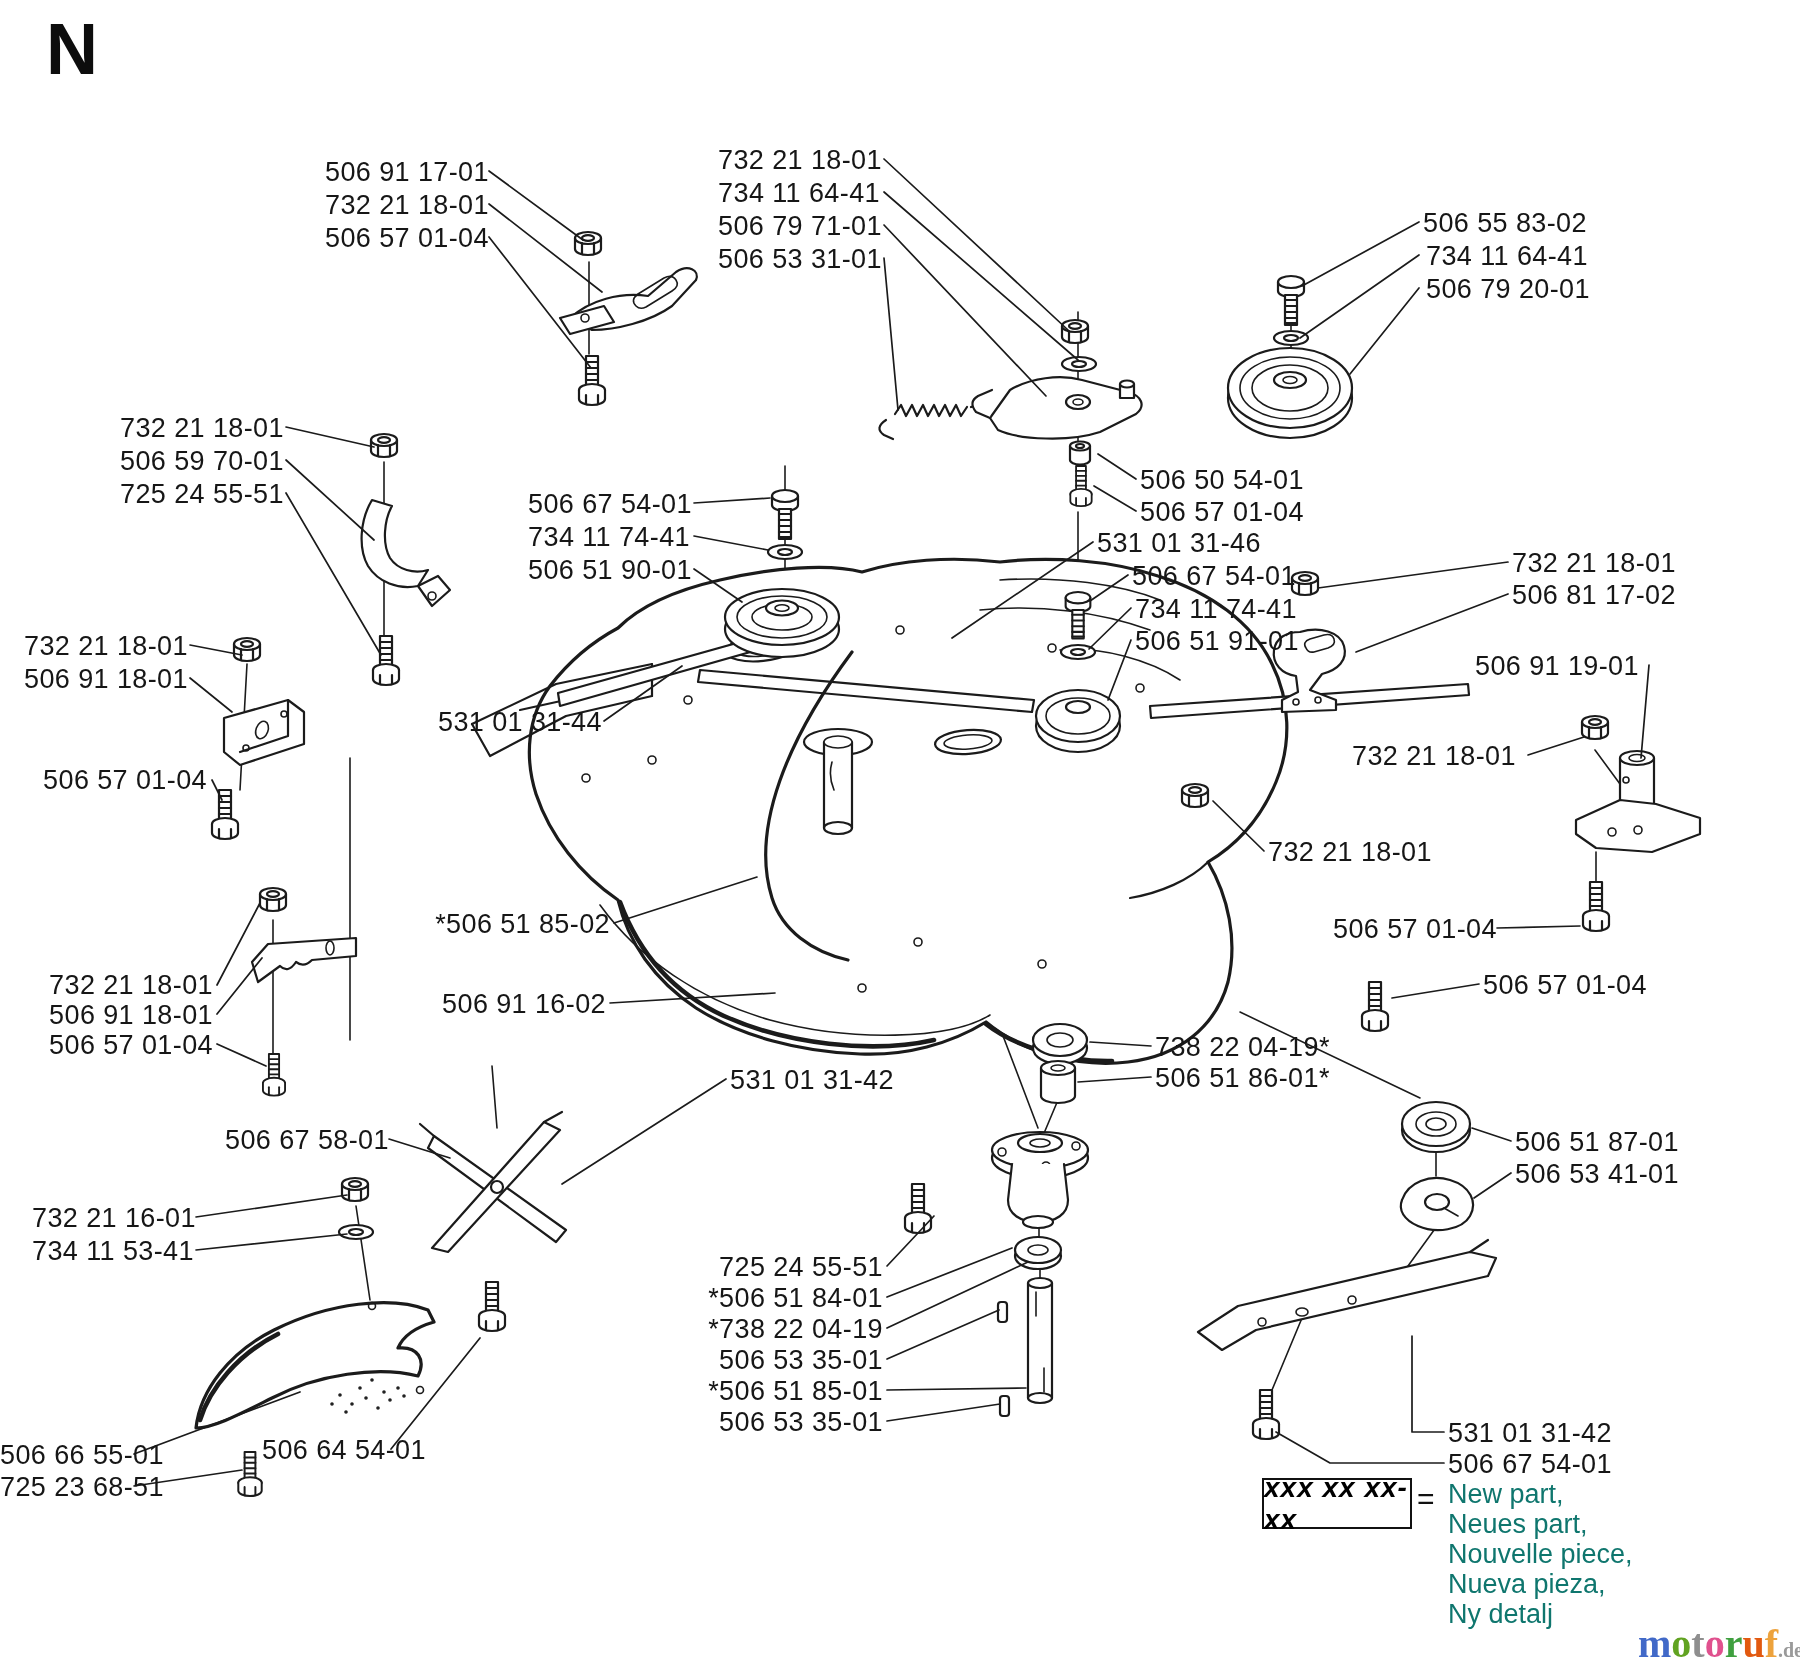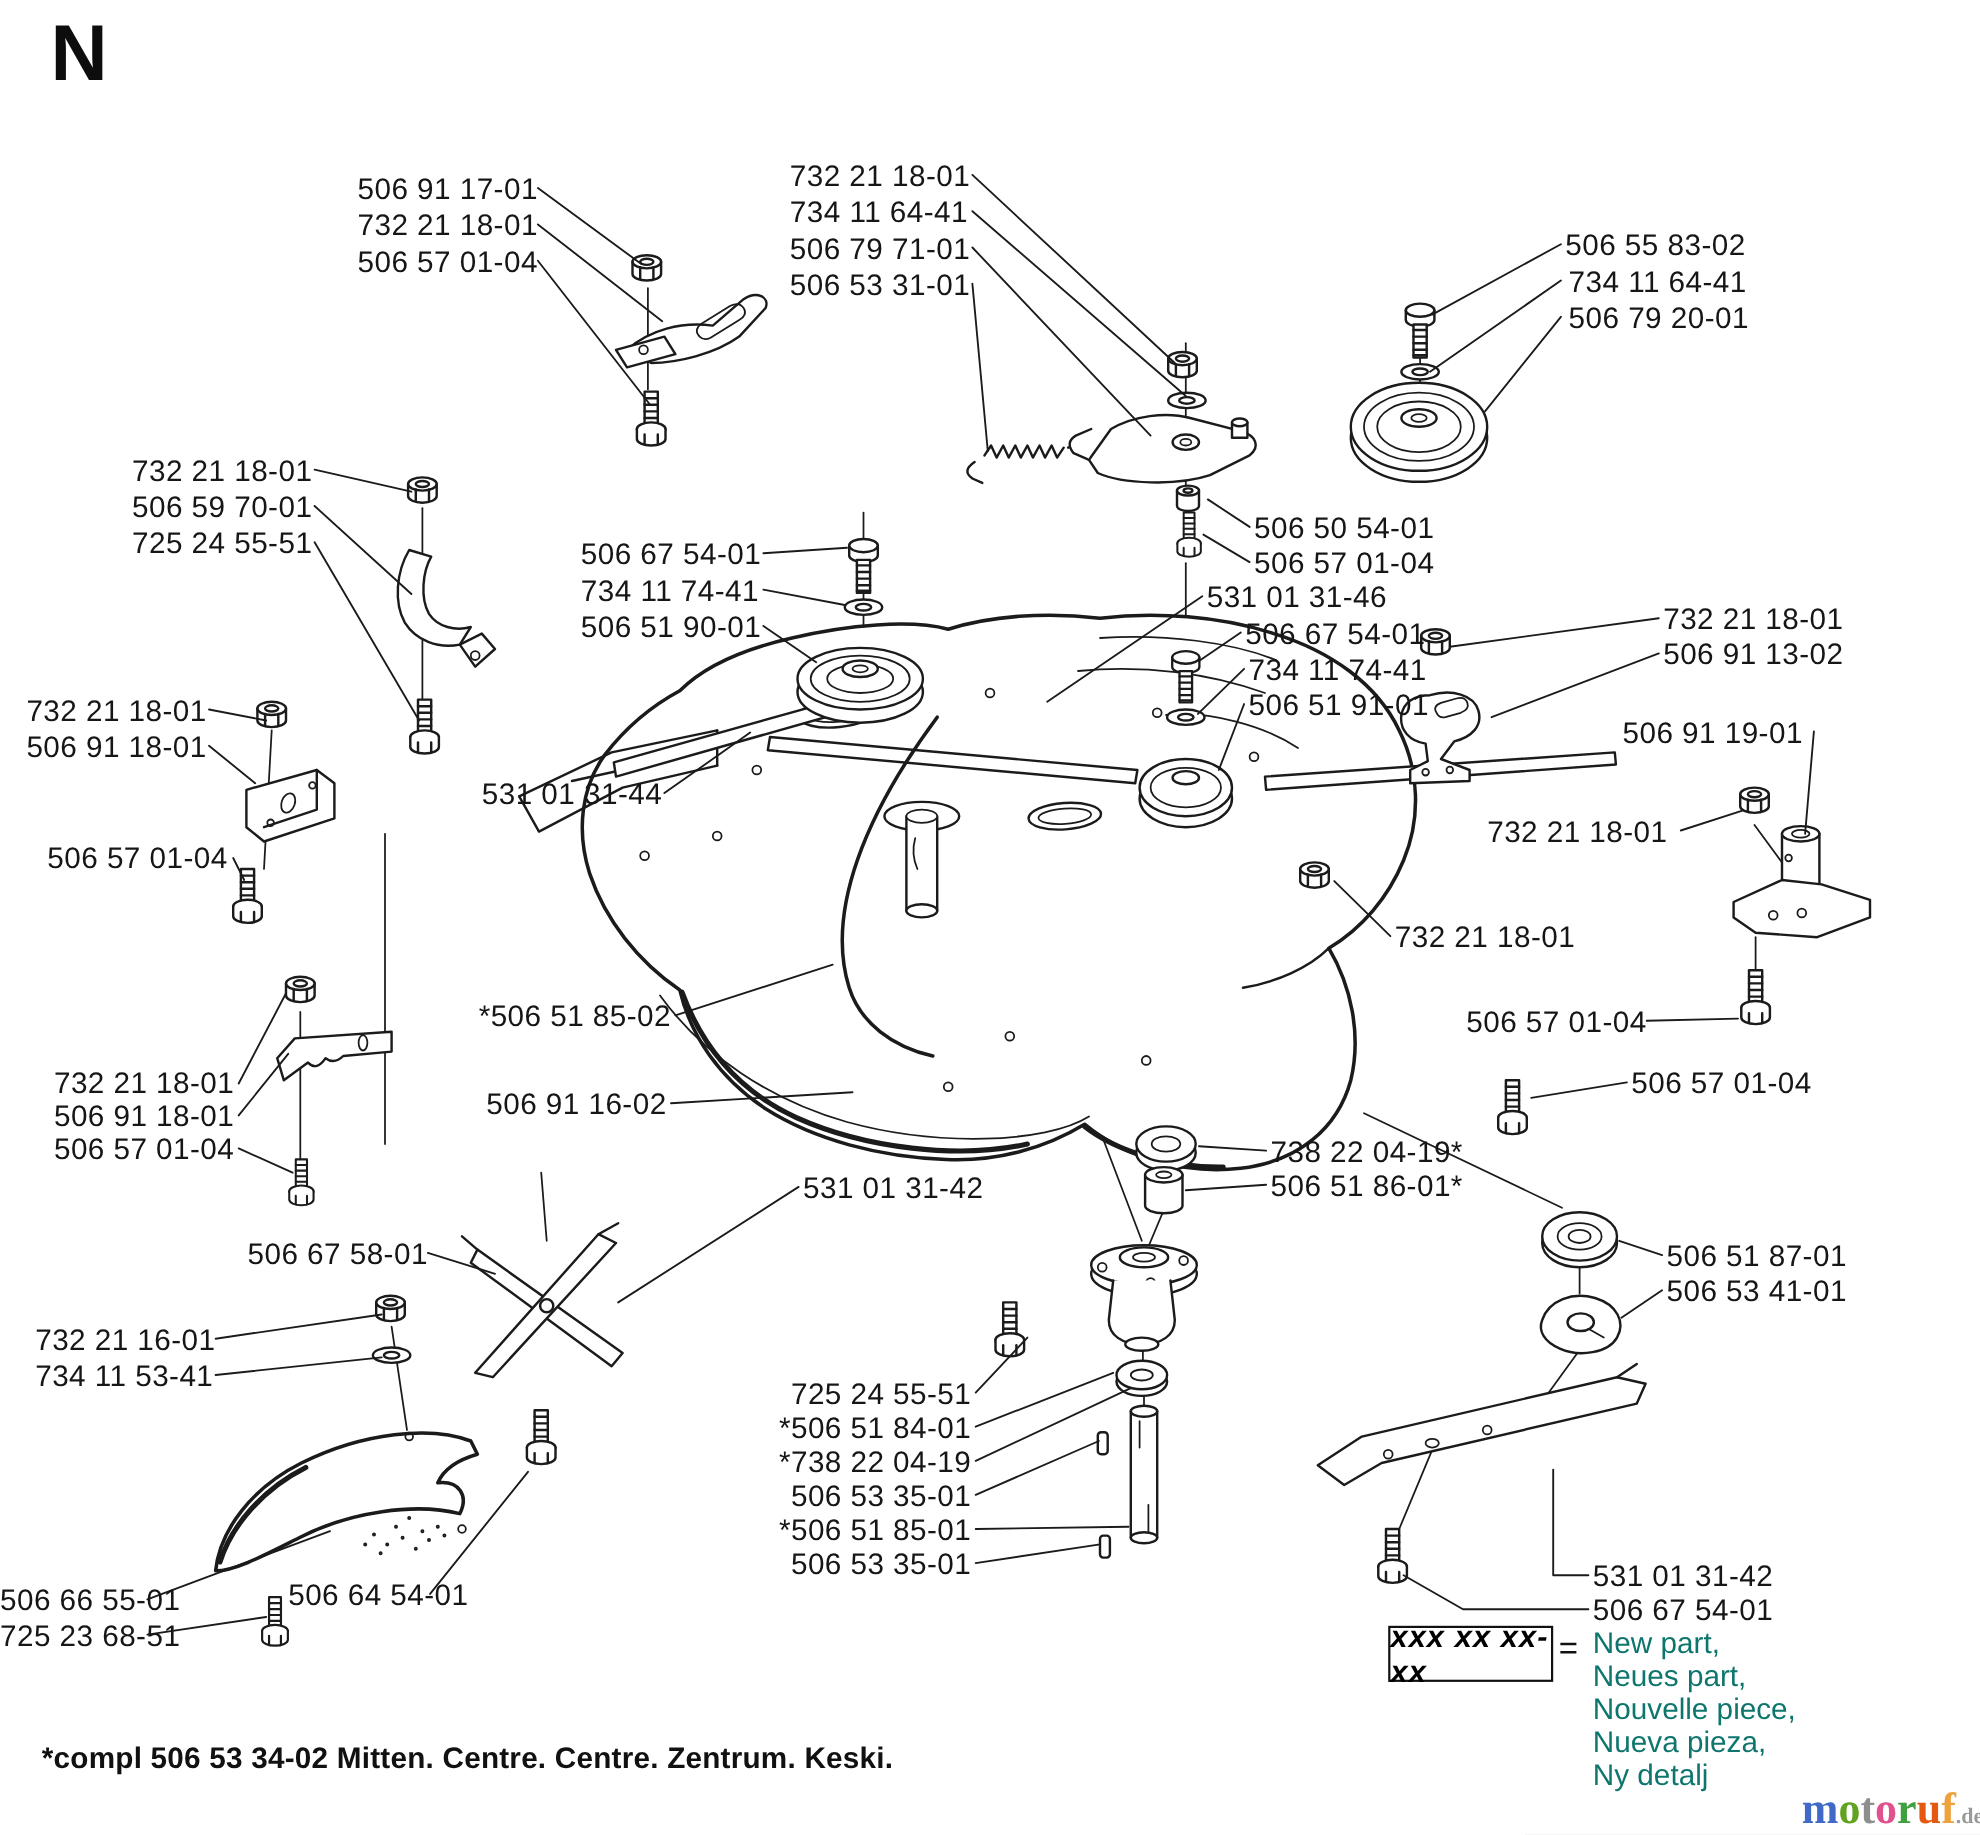--- a/index.html
+++ b/index.html
@@ -425,21 +425,21 @@
   <div class="co ra" style="left:37px;top:971px;width:176px">732 21 18-01</div>
   <div class="co ra" style="left:37px;top:1001px;width:176px">506 91 18-01</div>
   <div class="co ra" style="left:37px;top:1031px;width:176px">506 57 01-04</div>
   <div class="co" style="left:1140px;top:466px">506 50 54-01</div>
   <div class="co" style="left:1140px;top:498px">506 57 01-04</div>
   <div class="co" style="left:1097px;top:529px">531 01 31-46</div>
   <div class="co" style="left:1132px;top:562px">506 67 54-01</div>
   <div class="co" style="left:1135px;top:595px">734 11 74-41</div>
   <div class="co" style="left:1135px;top:627px">506 51 91-01</div>
   <div class="co" style="left:1512px;top:549px">732 21 18-01</div>
-  <div class="co" style="left:1512px;top:581px">506 91 13-02</div>
+  <div class="co" style="left:1512px;top:581px">506 81 17-02</div>
   <div class="co" style="left:1475px;top:652px">506 91 19-01</div>
   <div class="co" style="left:1352px;top:742px">732 21 18-01</div>
   <div class="co" style="left:1268px;top:838px">732 21 18-01</div>
   <div class="co" style="left:1333px;top:915px">506 57 01-04</div>
   <div class="co" style="left:1483px;top:971px">506 57 01-04</div>
   <div class="co" style="left:1155px;top:1033px">738 22 04-19*</div>
   <div class="co" style="left:1155px;top:1064px">506 51 86-01*</div>
   <div class="co" style="left:1515px;top:1128px">506 51 87-01</div>
   <div class="co" style="left:1515px;top:1160px">506 53 41-01</div>
   <div class="co" style="left:730px;top:1066px">531 01 31-42</div>
@@ -461,19 +461,18 @@
   <div class="legend-box">xxx xx xx-xx</div>
   <div class="legend-eq">=</div>
   <div class="legend-meanings">
     <span>New part,</span>
     <span>Neues part,</span>
     <span>Nouvelle piece,</span>
     <span>Nueva pieza,</span>
     <span>Ny detalj</span>
   </div>
 
-  <div class="footnote fn2">*compl 506 53 34-02 Mitten. Centre. Centre. Zentrum. Keski.</div>
 
   <div class="watermark">
     <span class="wl" style="color: rgb(65, 105, 200);">m</span><span class="wl" style="color: rgb(97, 163, 33);">o</span><span class="wl" style="color: rgb(142, 142, 142);">t</span><span class="wl" style="color: rgb(224, 81, 142);">o</span><span class="wl" style="color: rgb(63, 160, 63);">r</span><span class="wl" style="color: rgb(226, 89, 15);">u</span><span class="wl" style="color: rgb(237, 162, 60);">f</span><span class="wde">.de</span>
   </div>
 
 </div>
 
 </body></html>

